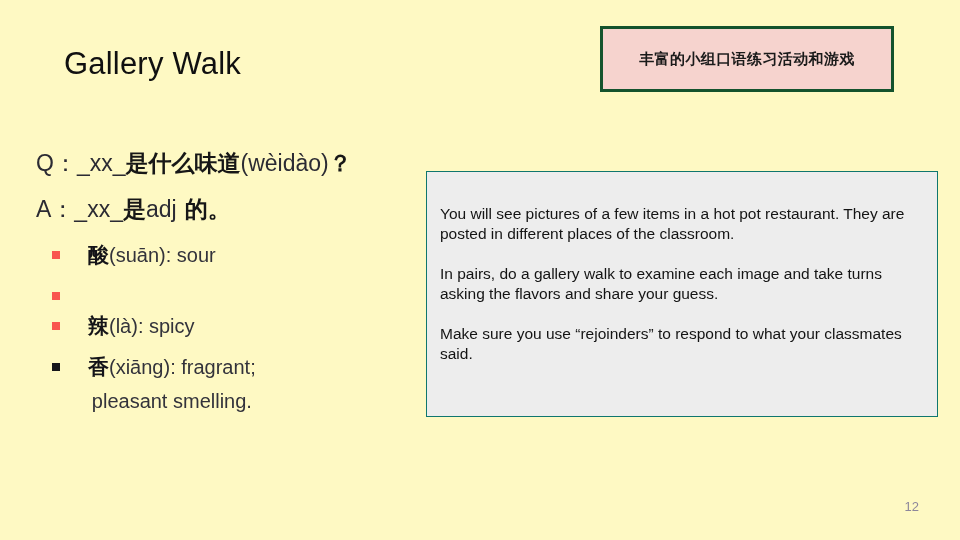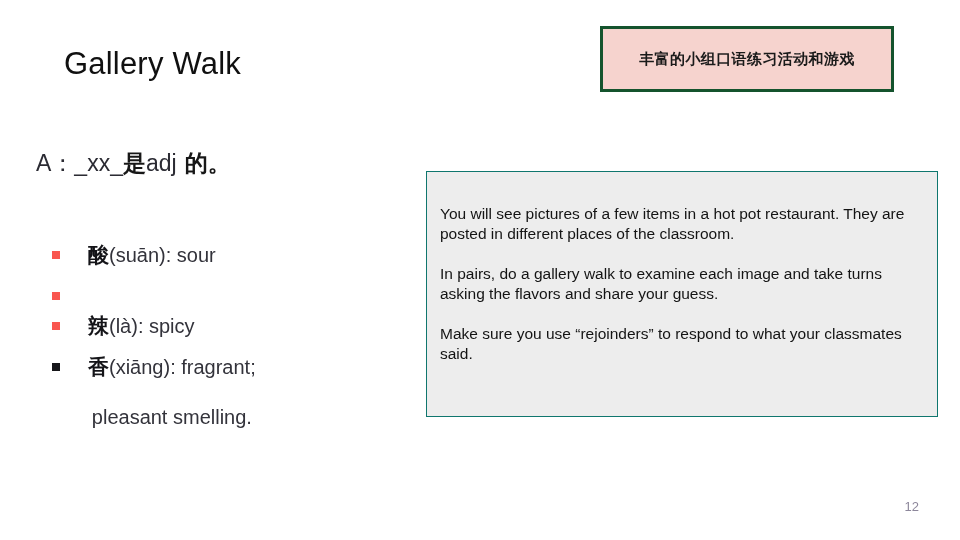--- a/index.html
+++ b/index.html
@@ -11,21 +11,21 @@
     height: 540px;
     overflow: hidden;
     background: #d9d2e9;
     font-family: "Liberation Sans", "DejaVu Sans", sans-serif;
     -webkit-font-smoothing: antialiased;
   }
   .slide {
     position: relative;
     width: 960px;
     height: 540px;
-    background: #ffffff;
+    background: #fef9c3;
   }
 
   
   .slide-title {
     position: absolute;
     left: 64px;
     top: 44px;
     font-size: 31px;
     line-height: 40px;
     color: #101010;
@@ -106,21 +106,21 @@
     color: #33333b;
   }
   .flavor-text .cn {
     font-family: "DejaVu Sans", "Liberation Sans", sans-serif;
     font-weight: 700;
     font-size: 21px;
     color: #141418;
   }
   .flavor-text .wrap-line {
     display: block;
-    margin-top: 20px;
+    margin-top: 4px;
   }
 
   
   .instructions {
     position: absolute;
     left: 426px;
     top: 171px;
     width: 512px;
     height: 246px;
     background: #ededed;
@@ -153,20 +153,23 @@
 <div class="slide">
 
   <div class="slide-title">Gallery Walk</div>
 
   <div class="callout">
     <span class="callout-text">丰富的小组口语练习活动和游戏</span>
   </div>
 
   <div class="qa-block">
     <div class="qa-line">
+      <span>Q：</span><span>_xx_</span><span class="cn">是什么味道</span><span>(wèidào)</span><span class="cn">？</span>
+    </div>
+    <div class="qa-line">
       <span>A：</span><span>_xx_</span><span class="cn">是</span><span>adj</span><span class="cn"> 的。</span>
     </div>
   </div>
 
   <div class="flavor-list">
       <div class="flavor-item">
         <span class="bullet"></span>
         <div class="flavor-text"><span class="cn">酸</span><span>(suān): sour</span></div>
       </div>
       <div class="flavor-item">

